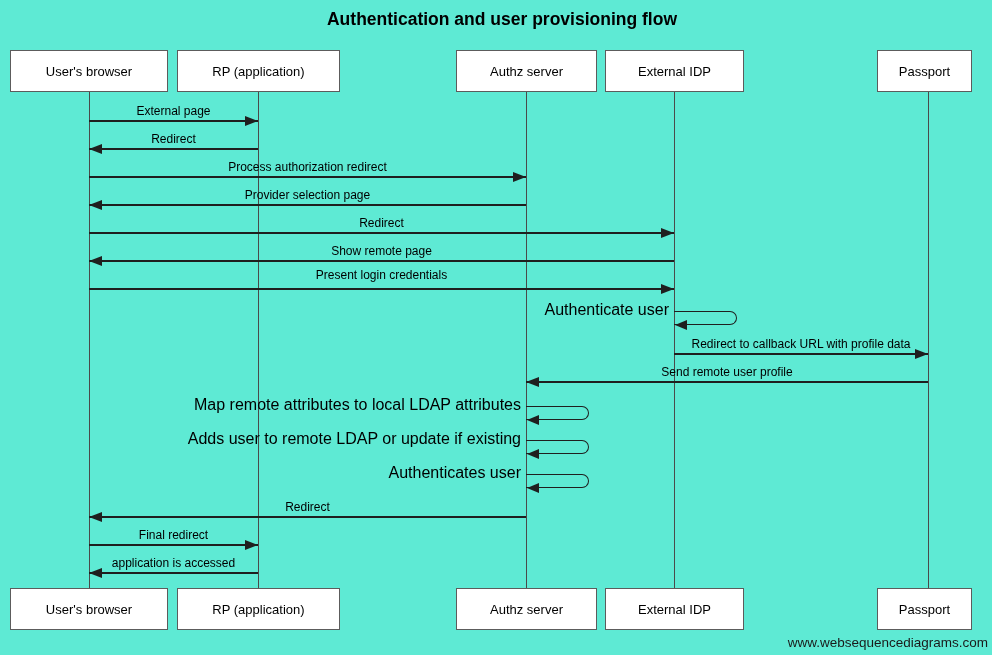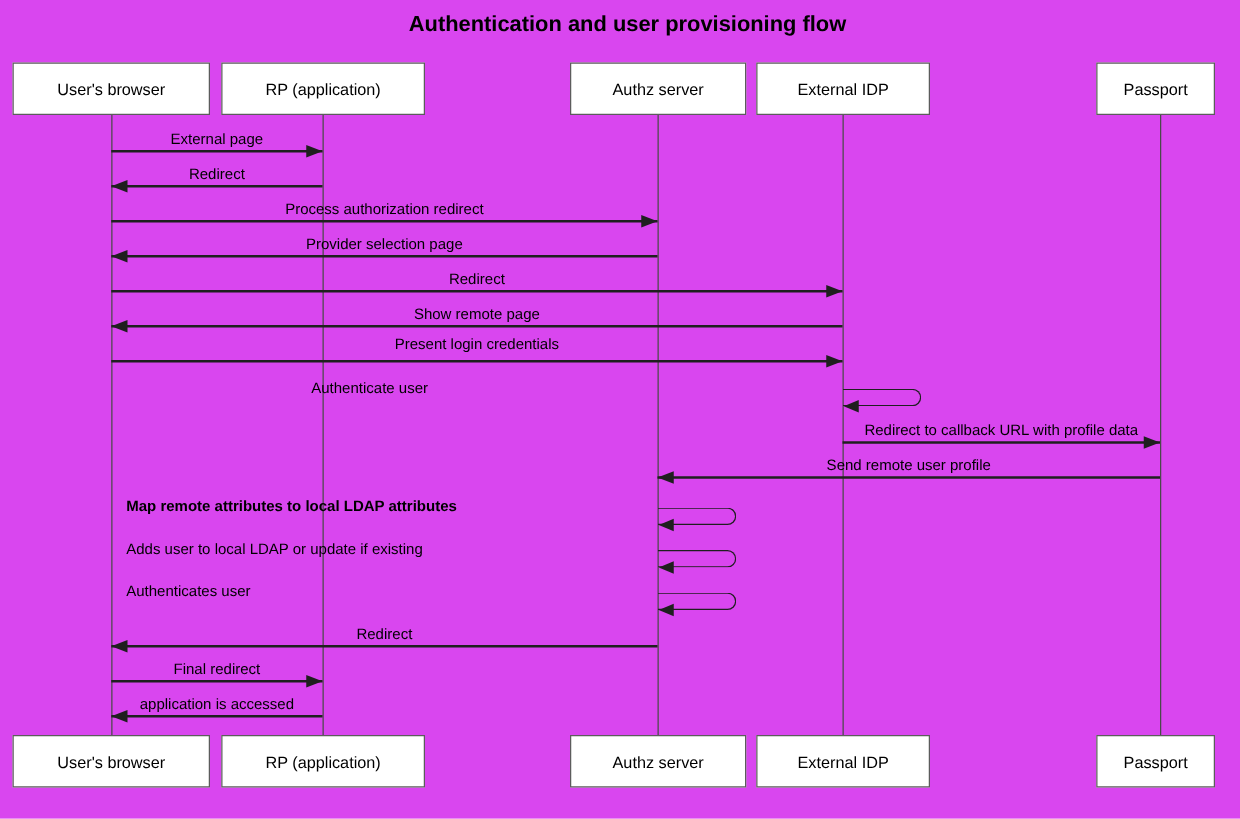--- a/index.html
+++ b/index.html
@@ -1,20 +1,20 @@
 <!DOCTYPE html>
 <html><head>
 <meta charset="utf-8">
 <style>
   html, body { margin: 0; padding: 0; background: #ffffff; }
   #stage {
     position: relative;
     width: 992px;
     height: 655px;
-    background: #d946ef;
+    background: #5eead4;
     font-family: "Liberation Sans", sans-serif;
     overflow: hidden;
   }
   .title {
     position: absolute;
     top: 9px; left: 6px; width: 992px;
     text-align: center;
     font-size: 17.5px;
     font-weight: bold;
     color: #000000;
@@ -63,21 +63,22 @@
     height: 12px;
     box-sizing: content-box;
     border: 1.5px solid #1f1f1f;
     border-left: none;
     border-radius: 0 9px 9px 0;
     background: transparent;
   }
   .self-label {
     position: absolute;
     width: 420px;
-    font-size: 12px;
+    text-align: right;
+    font-size: 16px;
     line-height: 14px;
     color: #000000;
     white-space: nowrap;
   }
   .watermark {
     position: absolute;
     top: 635px;
     right: 4px;
     font-size: 13.5px;
     color: #1a1a1a;
@@ -130,30 +131,31 @@
       <div class="msg-head" style="left: 675px; top: 319.5px; border-right: 12px solid rgb(31, 31, 31);"></div>
       <div class="self-label" style="right: 323px; top: 303px; color: rgb(0, 0, 0);">Authenticate user</div>
       <div class="msg-line" style="left: 674px; top: 353.25px; width: 254px; background: rgb(31, 31, 31);"></div>
       <div class="msg-head" style="left: 915px; top: 349px; border-left: 13px solid rgb(31, 31, 31);"></div>
       <div class="msg-label" style="left: 631px; top: 337px; color: rgb(0, 0, 0);">Redirect to callback URL with profile data</div>
       <div class="msg-line" style="left: 526px; top: 381.25px; width: 402px; background: rgb(31, 31, 31);"></div>
       <div class="msg-head" style="left: 526px; top: 377px; border-right: 13px solid rgb(31, 31, 31);"></div>
       <div class="msg-label" style="left: 557px; top: 365px; color: rgb(0, 0, 0);">Send remote user profile</div>
       <div class="self-loop" style="left: 526px; top: 406px; width: 62px; border-color: rgb(31, 31, 31);"></div>
       <div class="msg-head" style="left: 527px; top: 414.5px; border-right: 12px solid rgb(31, 31, 31);"></div>
-      <div class="self-label" style="right: 471px; top: 398px; color: rgb(0, 0, 0); font-weight: bold;">Map remote attributes to local LDAP attributes</div>
+      <div class="self-label" style="right: 471px; top: 398px; color: rgb(0, 0, 0);">Map remote attributes to local LDAP attributes</div>
       <div class="self-loop" style="left: 526px; top: 440px; width: 62px; border-color: rgb(31, 31, 31);"></div>
       <div class="msg-head" style="left: 527px; top: 448.5px; border-right: 12px solid rgb(31, 31, 31);"></div>
-      <div class="self-label" style="right: 471px; top: 432px; color: rgb(0, 0, 0);">Adds user to local LDAP or update if existing</div>
+      <div class="self-label" style="right: 471px; top: 432px; color: rgb(0, 0, 0);">Adds user to remote LDAP or update if existing</div>
       <div class="self-loop" style="left: 526px; top: 474px; width: 62px; border-color: rgb(31, 31, 31);"></div>
       <div class="msg-head" style="left: 527px; top: 482.5px; border-right: 12px solid rgb(31, 31, 31);"></div>
       <div class="self-label" style="right: 471px; top: 466px; color: rgb(0, 0, 0);">Authenticates user</div>
       <div class="msg-line" style="left: 89px; top: 516.25px; width: 437px; background: rgb(31, 31, 31);"></div>
       <div class="msg-head" style="left: 89px; top: 512px; border-right: 13px solid rgb(31, 31, 31);"></div>
       <div class="msg-label" style="left: 137.5px; top: 500px; color: rgb(0, 0, 0);">Redirect</div>
       <div class="msg-line" style="left: 89px; top: 544.25px; width: 169px; background: rgb(31, 31, 31);"></div>
       <div class="msg-head" style="left: 245px; top: 540px; border-left: 13px solid rgb(31, 31, 31);"></div>
       <div class="msg-label" style="left: 3.5px; top: 528px; color: rgb(0, 0, 0);">Final redirect</div>
       <div class="msg-line" style="left: 89px; top: 572.25px; width: 169px; background: rgb(31, 31, 31);"></div>
       <div class="msg-head" style="left: 89px; top: 568px; border-right: 13px solid rgb(31, 31, 31);"></div>
       <div class="msg-label" style="left: 3.5px; top: 556px; color: rgb(0, 0, 0);">application is accessed</div>
     </div>
+  <div class="watermark">www.websequencediagrams.com</div>
 </div>
 
 </body></html>

